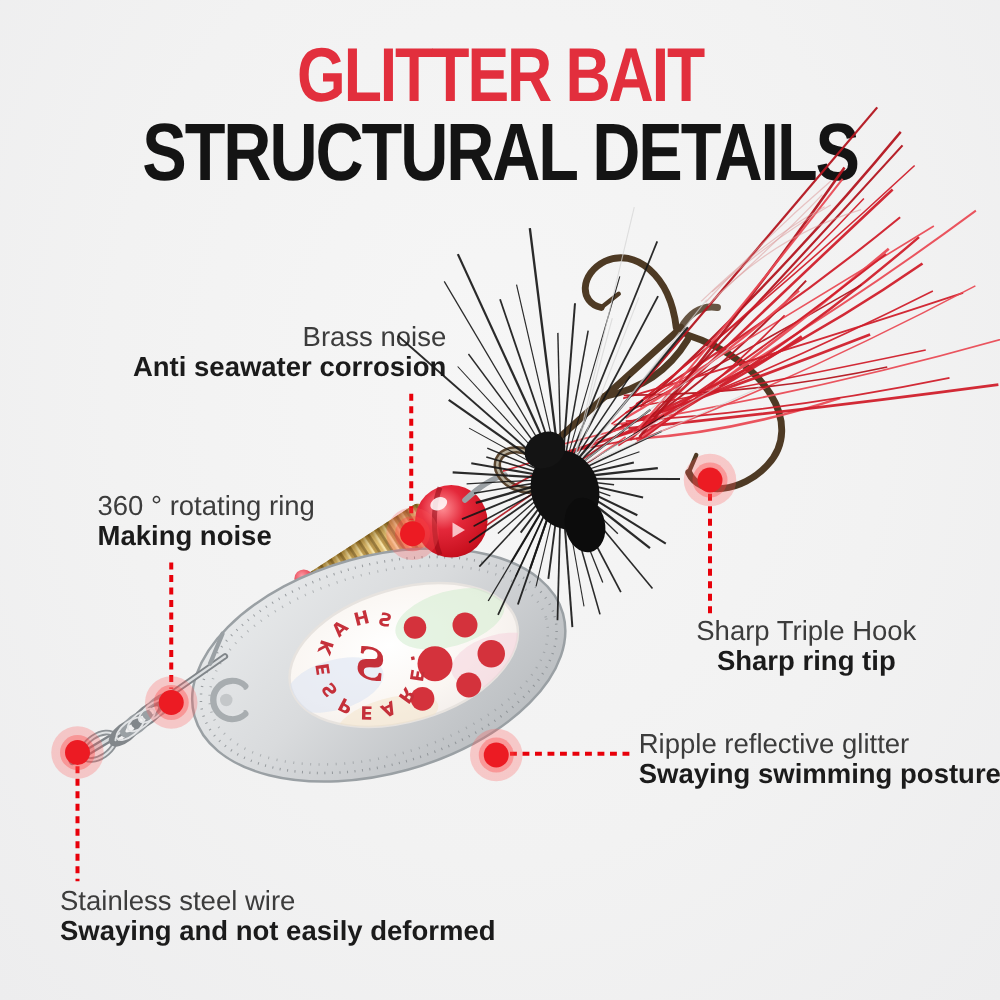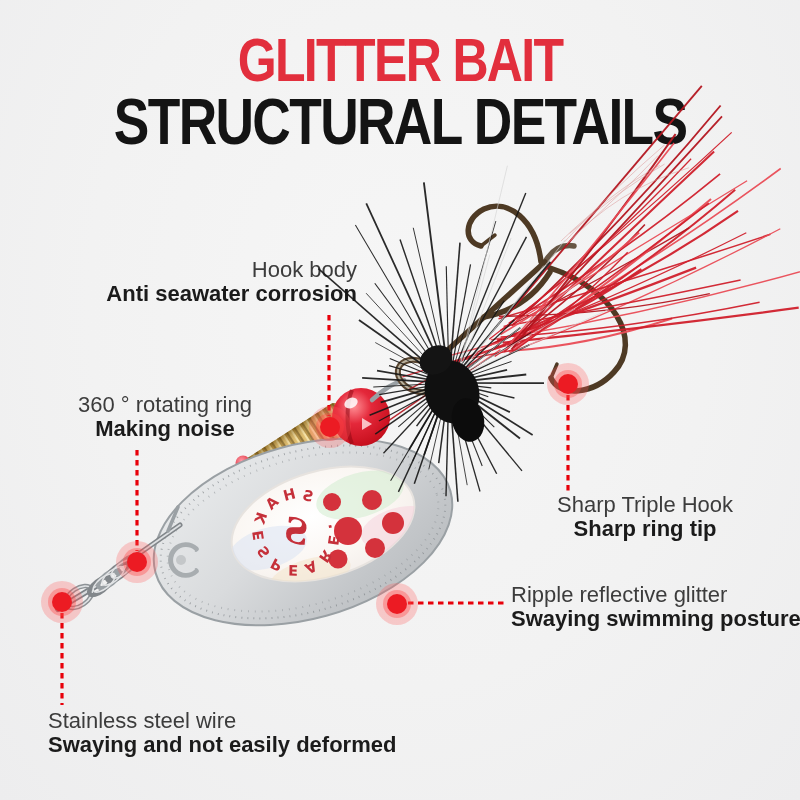--- a/index.html
+++ b/index.html
@@ -13,38 +13,38 @@
   
   .title-wrap{position:absolute;top:30px;left:0;width:800px;text-align:center;}
   .title-line{display:block;line-height:1.0;font-weight:bold;letter-spacing:-2px;}
   .title-line span{display:inline-block;transform:scaleX(0.82);transform-origin:50% 50%;white-space:nowrap;}
   .title-red{font-size:61px;color:#e22f3d;}
   .title-black{font-size:65px;color:#141414;margin-top:-2px;}
   
   .anno{position:absolute;font-size:22px;line-height:24px;color:#3c3c3c;white-space:nowrap;}
   .anno .bold{font-weight:bold;color:#1b1b1b;}
   .anno-brass{top:258px;right:443px;text-align:right;}
-  .anno-ring{top:393px;left:78px;text-align:center;}
+  .anno-ring{top:393px;left:78px;}
   .anno-hook{top:493px;left:557px;text-align:center;}
   .anno-ripple{top:583px;left:511px;}
   .anno-wire{top:709px;left:48px;}
   .art{position:absolute;left:0;top:0;width:800px;height:800px;}
 </style>
 </head>
 <body>
 
 <div class="canvas">
 
   <div class="title-wrap">
     <div class="title-line title-red"><span>GLITTER BAIT</span></div>
     <div class="title-line title-black"><span>STRUCTURAL DETAILS</span></div>
   </div>
 
   <div class="anno anno-brass">
-    <div>Hook body</div>
+    <div>Brass noise</div>
     <div class="bold">Anti seawater corrosion</div>
   </div>
   <div class="anno anno-ring">
     <div>360 ° rotating ring</div>
     <div class="bold">Making noise</div>
   </div>
   <div class="anno anno-hook">
     <div>Sharp Triple Hook</div>
     <div class="bold">Sharp ring tip</div>
   </div>

